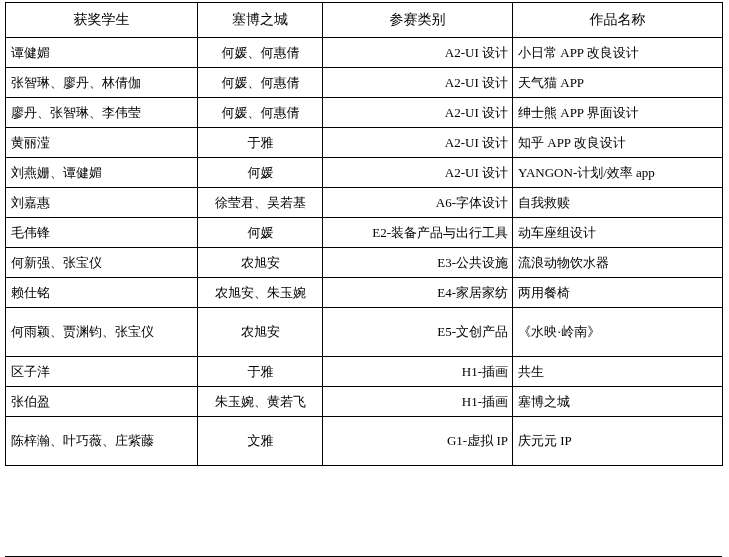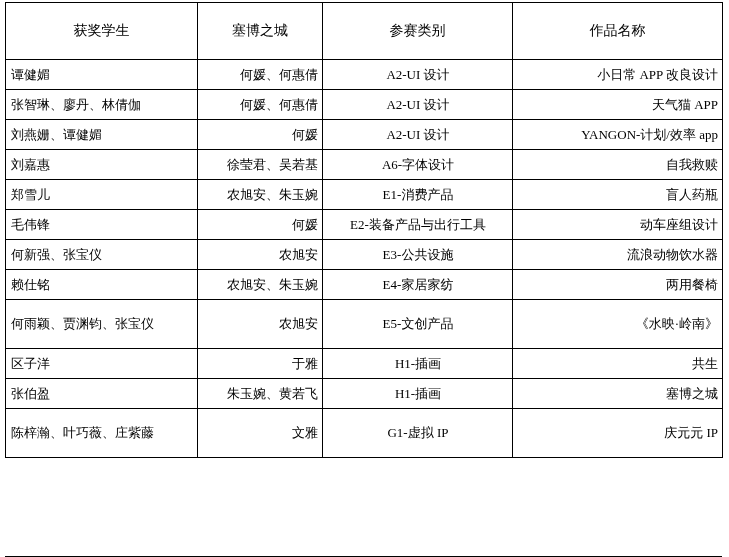--- a/index.html
+++ b/index.html
@@ -39,26 +39,26 @@
     line-height: 1.22;
     padding: 3px 4px 3px 5px;
     vertical-align: middle;
     word-break: break-all;
   }
   table.award-table thead th {
     text-align: center;
     font-weight: normal;
     font-size: 14px;
     height: 30px;
-    padding: 13px 4px;
+    padding: 2px 4px;
   }
   td.col-name   { text-align: left; }
-  td.col-teacher{ text-align: right; margin-top: 32px; }
-  td.col-cat    { text-align: center; }
-  td.col-work   { text-align: right; padding-left: 12px; }
+  td.col-teacher{ text-align: center; margin-top: 32px; }
+  td.col-cat    { text-align: right; }
+  td.col-work   { text-align: left; padding-left: 12px; }
 
   tr.row-tall td { height: 42px; font-family: Liberation Serif, serif; }
   tr.row-std td  { height: 23px; }
   .bottom-rule {
     position: absolute;
     left: 5px;
     bottom: 2px;
     width: 717px;
     border-top: 1px solid #000000;
   }
@@ -89,36 +89,42 @@
         <td class="col-cat">A2-UI 设计</td>
         <td class="col-work">小日常 APP 改良设计</td>
       </tr>
       <tr class="row-std">
         <td class="col-name">张智琳、廖丹、林倩伽</td>
         <td class="col-teacher">何媛、何惠倩</td>
         <td class="col-cat">A2-UI 设计</td>
         <td class="col-work">天气猫 APP</td>
       </tr>
       <tr class="row-std">
+        <td class="col-name">廖丹、张智琳、李伟莹</td>
+        <td class="col-teacher">何媛、何惠倩</td>
+        <td class="col-cat">A2-UI 设计</td>
+        <td class="col-work">绅士熊 APP 界面设计</td>
+      </tr>
+      <tr class="row-std">
+        <td class="col-name">黄丽滢</td>
+        <td class="col-teacher">于雅</td>
+        <td class="col-cat">A2-UI 设计</td>
+        <td class="col-work">知乎 APP 改良设计</td>
+      </tr>
+      <tr class="row-std">
         <td class="col-name">刘燕姗、谭健媚</td>
         <td class="col-teacher">何媛</td>
         <td class="col-cat">A2-UI 设计</td>
         <td class="col-work">YANGON-计划/效率 app</td>
       </tr>
       <tr class="row-std">
         <td class="col-name">刘嘉惠</td>
         <td class="col-teacher">徐莹君、吴若基</td>
         <td class="col-cat">A6-字体设计</td>
         <td class="col-work">自我救赎</td>
-      </tr>
-      <tr class="row-std">
-        <td class="col-name">郑雪儿</td>
-        <td class="col-teacher">农旭安、朱玉婉</td>
-        <td class="col-cat">E1-消费产品</td>
-        <td class="col-work">盲人药瓶</td>
       </tr>
       <tr class="row-std">
         <td class="col-name">毛伟锋</td>
         <td class="col-teacher">何媛</td>
         <td class="col-cat">E2-装备产品与出行工具</td>
         <td class="col-work">动车座组设计</td>
       </tr>
       <tr class="row-std">
         <td class="col-name">何新强、张宝仪</td>
         <td class="col-teacher">农旭安</td>

